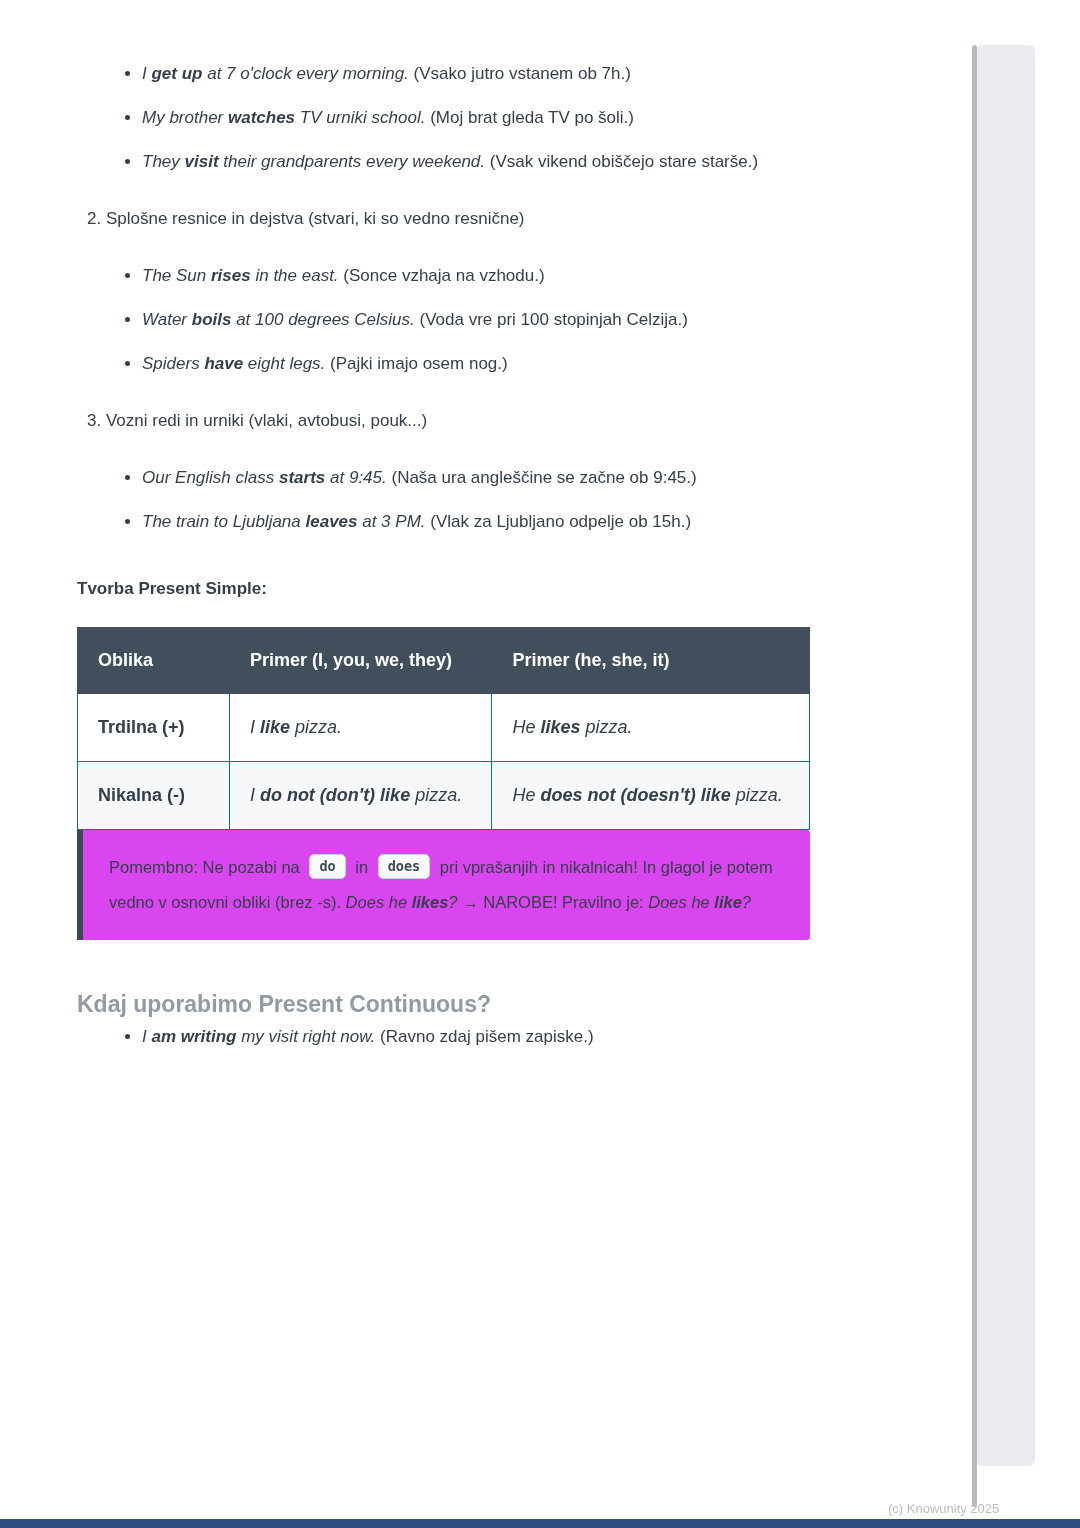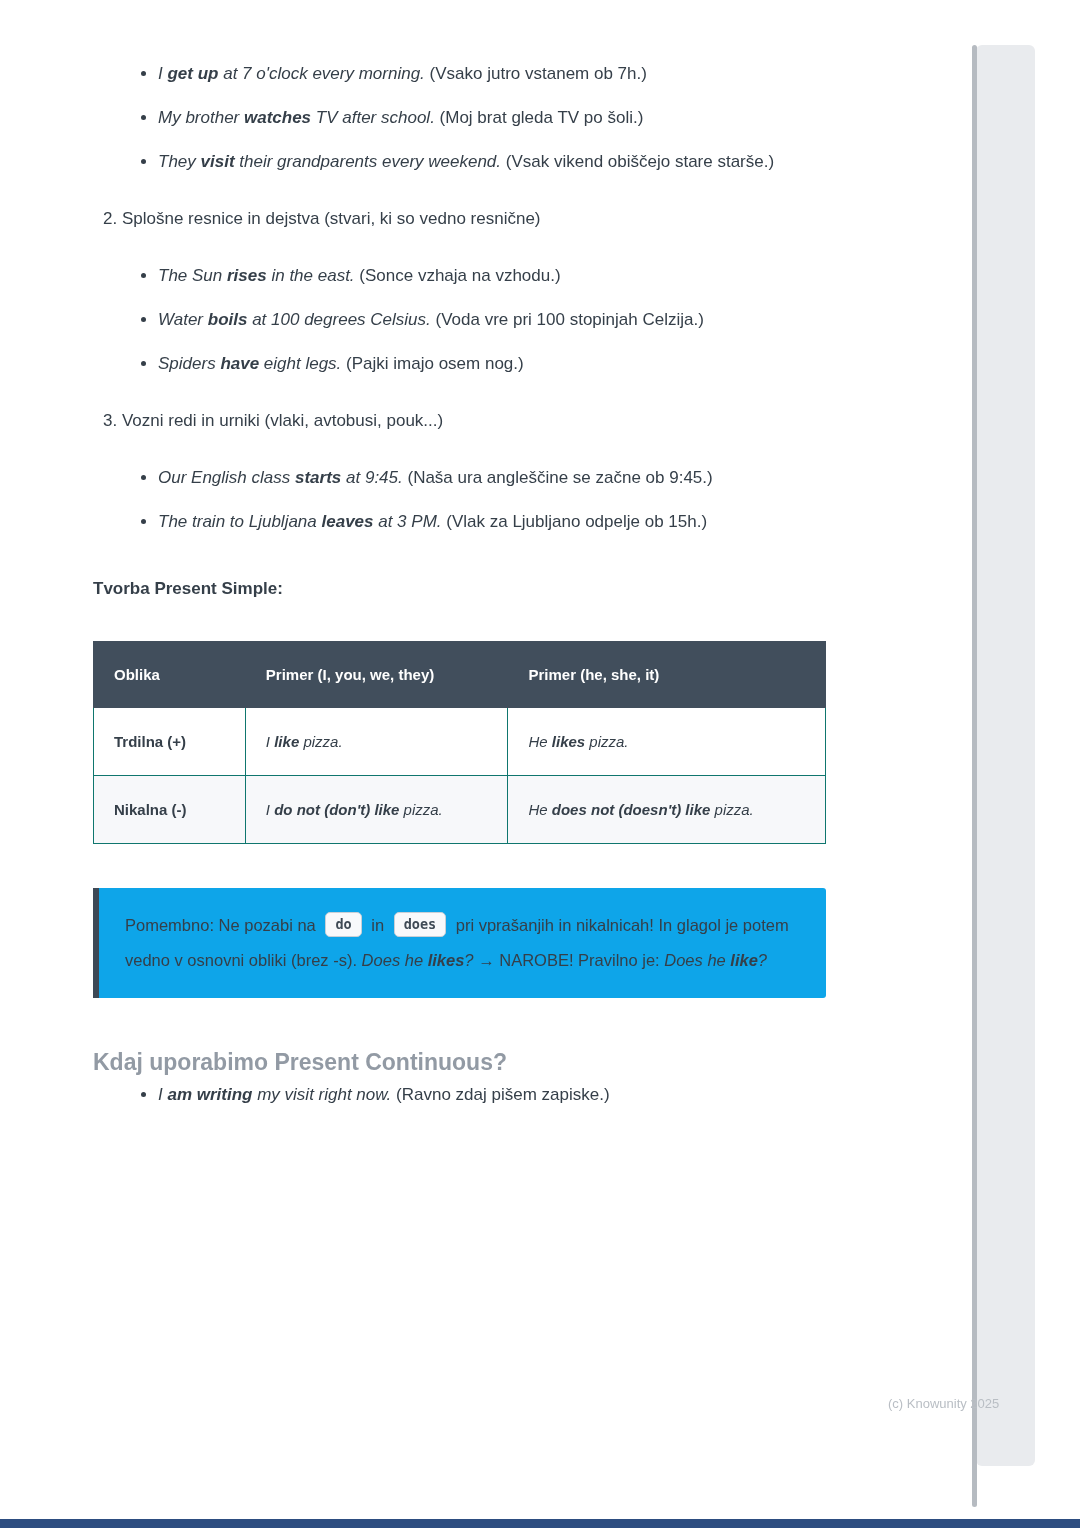--- a/index.html
+++ b/index.html
@@ -2,83 +2,83 @@
 <html><head>
 <meta charset="utf-8">
 <style>
   * { margin:0; padding:0; box-sizing:border-box; }
   html, body { width:1080px; }
   body {
     height:1528px; position:relative; overflow:hidden;
     background:#ffffff; color:#353f49;
     font-family:"Liberation Sans", sans-serif; font-size:17px;
   }
-  .doc { position:absolute; left:93px; top:57px; width:733px; }
+  .doc { position:absolute; left:77px; top:57px; width:733px; }
 
   .bullets { list-style:disc outside; padding-left:65px; padding-right:45px; margin:0 0 24px 0; }
   .bullets li { margin-bottom:11px; line-height:33px; }
 
   .numbered { padding-left:10px; line-height:33px; margin:24px 0 24px 0; }
 
   .seg-n  { font-style:normal; font-weight:400; }
   .seg-b  { font-weight:400; }
   .seg-i  { font-style:italic; }
   .seg-bi { font-weight:700; font-style:italic; }
   .seg-code {
     display:inline-block; font-family:"DejaVu Sans Mono", monospace;
     font-size:13.5px; font-weight:700; color:#3f4a55;
     background:#f8f9fb; border:1px solid #c9cfd6; border-radius:5px;
     padding:2px 9px; margin:0 5px; line-height:19px; vertical-align:2px;
   }
 
   .sub-heading { font-size:17px; font-weight:700; margin:34px 0 0 0; line-height:33px; }
 
-  .grammar-table { width:100%; border-collapse:collapse; margin-top:36px; font-size:15px; }
+  .grammar-table { width:100%; border-collapse:collapse; margin-top:22px; font-size:18px; }
   col.c1 { width:152px; } col.c2 { width:263px; } col.c3 { width:318px; }
   .grammar-table thead th {
     background:#414e5c; color:#ffffff; text-align:left; font-weight:600;
     padding:19px 20px; line-height:27px; vertical-align:middle;
     border:1px solid #414e5c;
   }
   .grammar-table tbody th, .grammar-table tbody td {
     border:1px solid #0f766e; text-align:left; padding:20px 20px;
     line-height:27px; vertical-align:middle; background-clip:padding-box;
   }
   .grammar-table tbody th { font-weight:700; }
   .grammar-table tbody tr:nth-child(even) th,
   .grammar-table tbody tr:nth-child(even) td { background:#f7f8fa; }
 
   .callout {
-    margin-top:44px; background:#0ea5e9;
+    background:#d946ef;
     border-left:6px solid #3d4956; padding:20px 26px;
     border-radius:0 3px 3px 0;
   }
   .callout-text { line-height:35px; font-size:16.5px; }
 
   .section-heading { margin-top:48px; font-size:23px; font-weight:700; color:#929aa4; line-height:32px; }
 
   .scroll-track {
     position:absolute; left:976px; top:45px; width:59px; height:1421px;
     background:#e9ebee; border-radius:6px;
   }
   .scroll-thumb {
     position:absolute; left:972px; top:45px; width:5px; height:1462px;
     background:#b6bbc1; border-radius:3px;
   }
-  .watermark { position:absolute; left:888px; top:1396px; font-size:13px; color:#b9bec4; }
+  .watermark { position:absolute; left:888px; top:1501px; font-size:13px; color:#b9bec4; }
   .bottom-bar { position:absolute; left:0; bottom:0; width:100%; height:9px; background:#2d4d80; }
 </style>
 </head>
 <body>
 
 <div class="doc">
 
   <ul class="bullets">
       <li><span class="seg-i">I </span><span class="seg-bi">get up</span><span class="seg-i"> at 7 o'clock every morning.</span><span class="seg-n"> (Vsako jutro vstanem ob 7h.)</span></li>
-      <li><span class="seg-i">My brother </span><span class="seg-bi">watches</span><span class="seg-i"> TV after school.</span><span class="seg-n"> (Moj brat gleda TV po šoli.)</span></li>
+      <li><span class="seg-i">My brother </span><span class="seg-bi">watches</span><span class="seg-i"> TV urniki school.</span><span class="seg-n"> (Moj brat gleda TV po šoli.)</span></li>
       <li><span class="seg-i">They </span><span class="seg-bi">visit</span><span class="seg-i"> their grandparents every weekend.</span><span class="seg-n"> (Vsak vikend obiščejo stare starše.)</span></li>
     </ul>
 
   <div class="numbered"><span class="seg-n">2. </span><span class="seg-b">Splošne resnice in dejstva</span><span class="seg-n"> (stvari, ki so vedno resnične)</span></div>
 
   <ul class="bullets">
       <li><span class="seg-i">The Sun </span><span class="seg-bi">rises</span><span class="seg-i"> in the east.</span><span class="seg-n"> (Sonce vzhaja na vzhodu.)</span></li>
       <li><span class="seg-i">Water </span><span class="seg-bi">boils</span><span class="seg-i"> at 100 degrees Celsius.</span><span class="seg-n"> (Voda vre pri 100 stopinjah Celzija.)</span></li>
       <li><span class="seg-i">Spiders </span><span class="seg-bi">have</span><span class="seg-i"> eight legs.</span><span class="seg-n"> (Pajki imajo osem nog.)</span></li>
     </ul>

